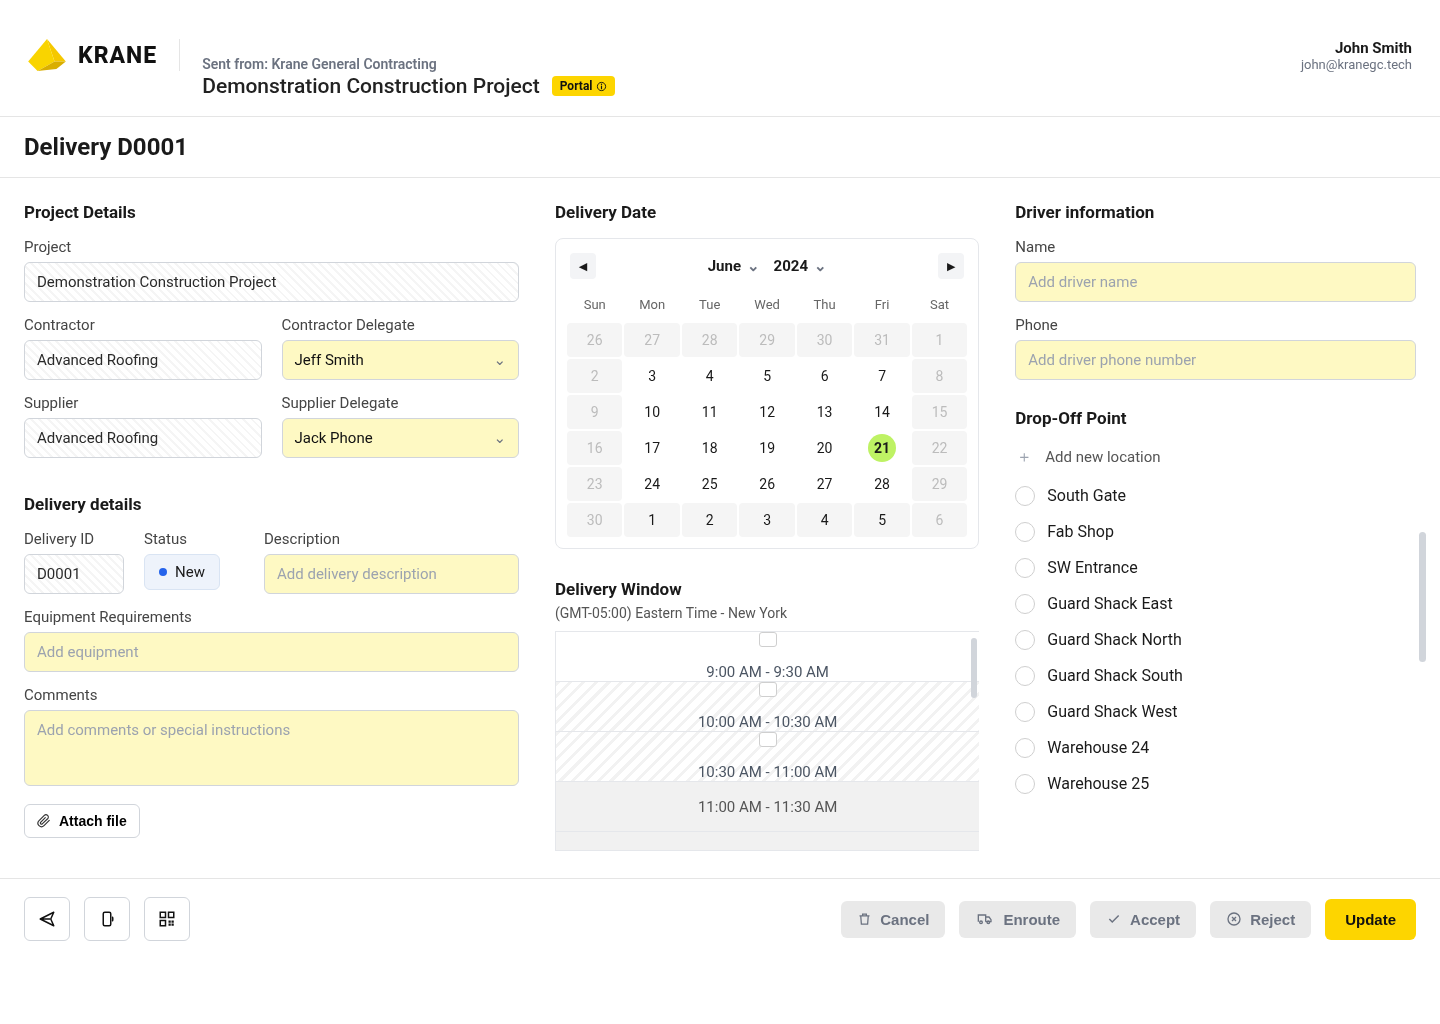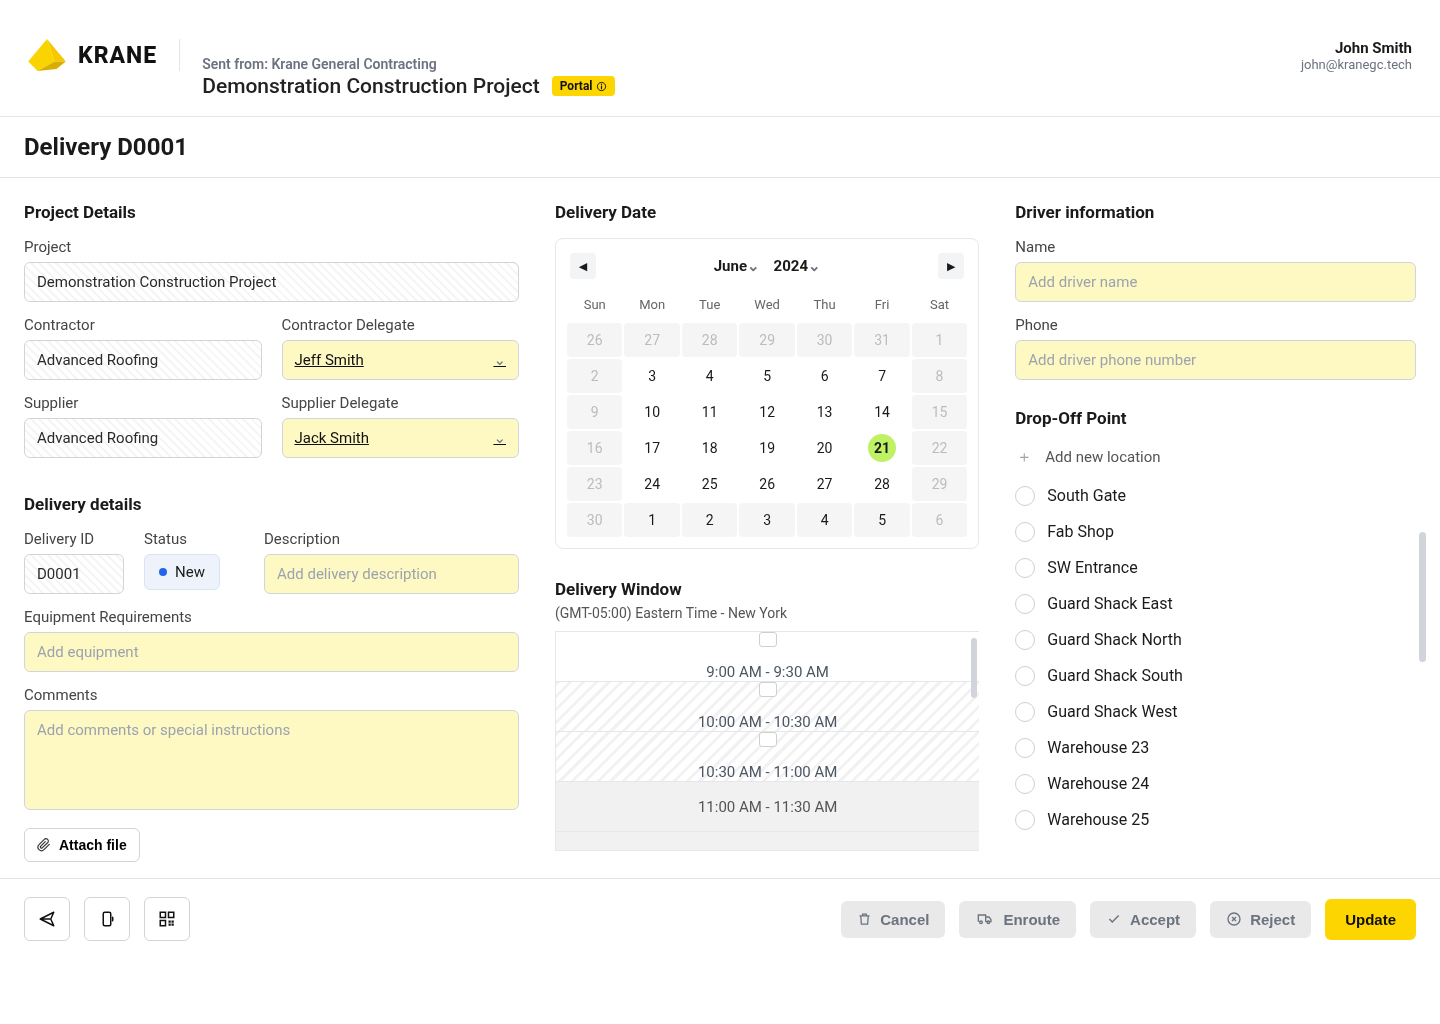--- a/index.html
+++ b/index.html
@@ -30,38 +30,38 @@
   .col-mid { flex: 0.9; }
   .col-right { flex: 0.85; position: relative; }
   .section-title { font-size: 17px; font-weight: 700; margin-bottom: 16px; }
   .label { font-size: 15px; color: #454545; margin-bottom: 6px; display: block; }
   .field-row { display: flex; gap: 20px; }
   .field { flex: 1; margin-bottom: 14px; }
   
   input[type=text], .readonly, .select, textarea {
     width: 100%; font-size: 15px; padding: 10px 12px; border: 1px solid #d1d5db; border-radius: 6px; background: #fef9c3; color: #111; font-family: inherit;
   }
-  textarea { resize: none; height: 100px; }
+  textarea { resize: none; height: 76px; }
   input::placeholder, textarea::placeholder { color: #9ca3af; }
   .readonly { background-image:
      repeating-linear-gradient(45deg, #f5f5f5 0 2px, #fff 2px 6px);
      background-color:#f5f5f5; color:#2a2a2a; border-color:#d1d5db; }
-  .select { display:flex; justify-content:space-between; cursor:pointer;text-decoration:underline; }
+  .select { display:flex; justify-content:space-between; cursor:pointer; }
   .chev { color:#6b7280; }
   .status-pill { display:inline-flex; align-items:center; gap:8px; background:#eef3fb; border:1px solid #d9e4f3; padding:8px 14px; border-radius:6px; font-size:15px; }
   .status-dot { width:8px; height:8px; background:#2563eb; border-radius:50%; }
   
   .attach-btn { display:inline-flex; align-items:center; gap:8px; border:1px solid #d1d5db; background:#fff; padding:8px 12px; border-radius:6px; font-size:14px; font-weight:600; cursor:pointer; }
   
   
   .cal-wrap { border:1px solid #e5e7eb; border-radius:8px; padding:14px 10px 10px; }
   .cal-head { display:flex; align-items:center; justify-content:space-between; margin-bottom:12px; padding:0 4px; }
   .cal-nav { width:26px; height:26px; border-radius:4px; background:#f3f4f6; display:flex; align-items:center; justify-content:center; cursor:pointer; font-size:11px; }
   .cal-my { display:flex; gap:14px; font-size:15px; font-weight:700; align-items:center; }
-  .cal-my .sel { display:flex; align-items:flex-start; cursor:pointer; }
+  .cal-my .sel { display:flex; align-items:flex-start; gap:6px; cursor:pointer; }
   .cal-grid { display:grid; grid-template-columns:repeat(7,1fr); gap:0; }
   .cal-dow { text-align:center; font-size:13px; color:#666; padding:6px 0 10px; }
   .cal-day { display:flex; align-items:center; justify-content:center; height:34px; font-size:14px; border-radius:4px; margin:1px; }
   .cal-day.out { color:#bcbcbc; background:#f5f5f5; }
   .cal-day.in { color:#1a1a1a; cursor:pointer; }
   .cal-day.dim { color:#1a1a1a; background:#f5f5f5; }
   .cal-day.sel { background:#bef264; font-weight:700; border-radius:50%; width:28px; height:28px; margin:4px auto; }
   
   
   .dw-title { font-size:17px; font-weight:700; margin-top:30px; margin-bottom:6px; }
@@ -152,21 +152,21 @@
       </div>
     </div>
     <div class="field-row">
       <div class="field">
         <span class="label">Supplier</span>
         <div class="readonly">Advanced Roofing</div>
       </div>
       <div class="field">
         <span class="label">Supplier Delegate</span>
         <div class="select">
-          <span>Jack Smith</span>
+          <span>Jack Phone</span>
           <span class="chev">⌄</span>
         </div>
       </div>
     </div>
 
     <div class="section-title" style="margin-top:22px">Delivery details</div>
     <div class="field-row">
       <div class="field" style="flex:0 0 100px">
         <span class="label">Delivery ID</span>
         <div class="readonly">D0001</div>
@@ -336,24 +336,20 @@
         <div class="radio-item">
           <div class="radio"></div>
           <span>Guard Shack South</span>
         </div>
         <div class="radio-item">
           <div class="radio"></div>
           <span>Guard Shack West</span>
         </div>
         <div class="radio-item">
           <div class="radio"></div>
-          <span>Warehouse 23</span>
-        </div>
-        <div class="radio-item">
-          <div class="radio"></div>
           <span>Warehouse 24</span>
         </div>
         <div class="radio-item">
           <div class="radio"></div>
           <span>Warehouse 25</span>
         </div>
       </div>
     <div class="right-scroll"></div>
   </div>
 </div>

